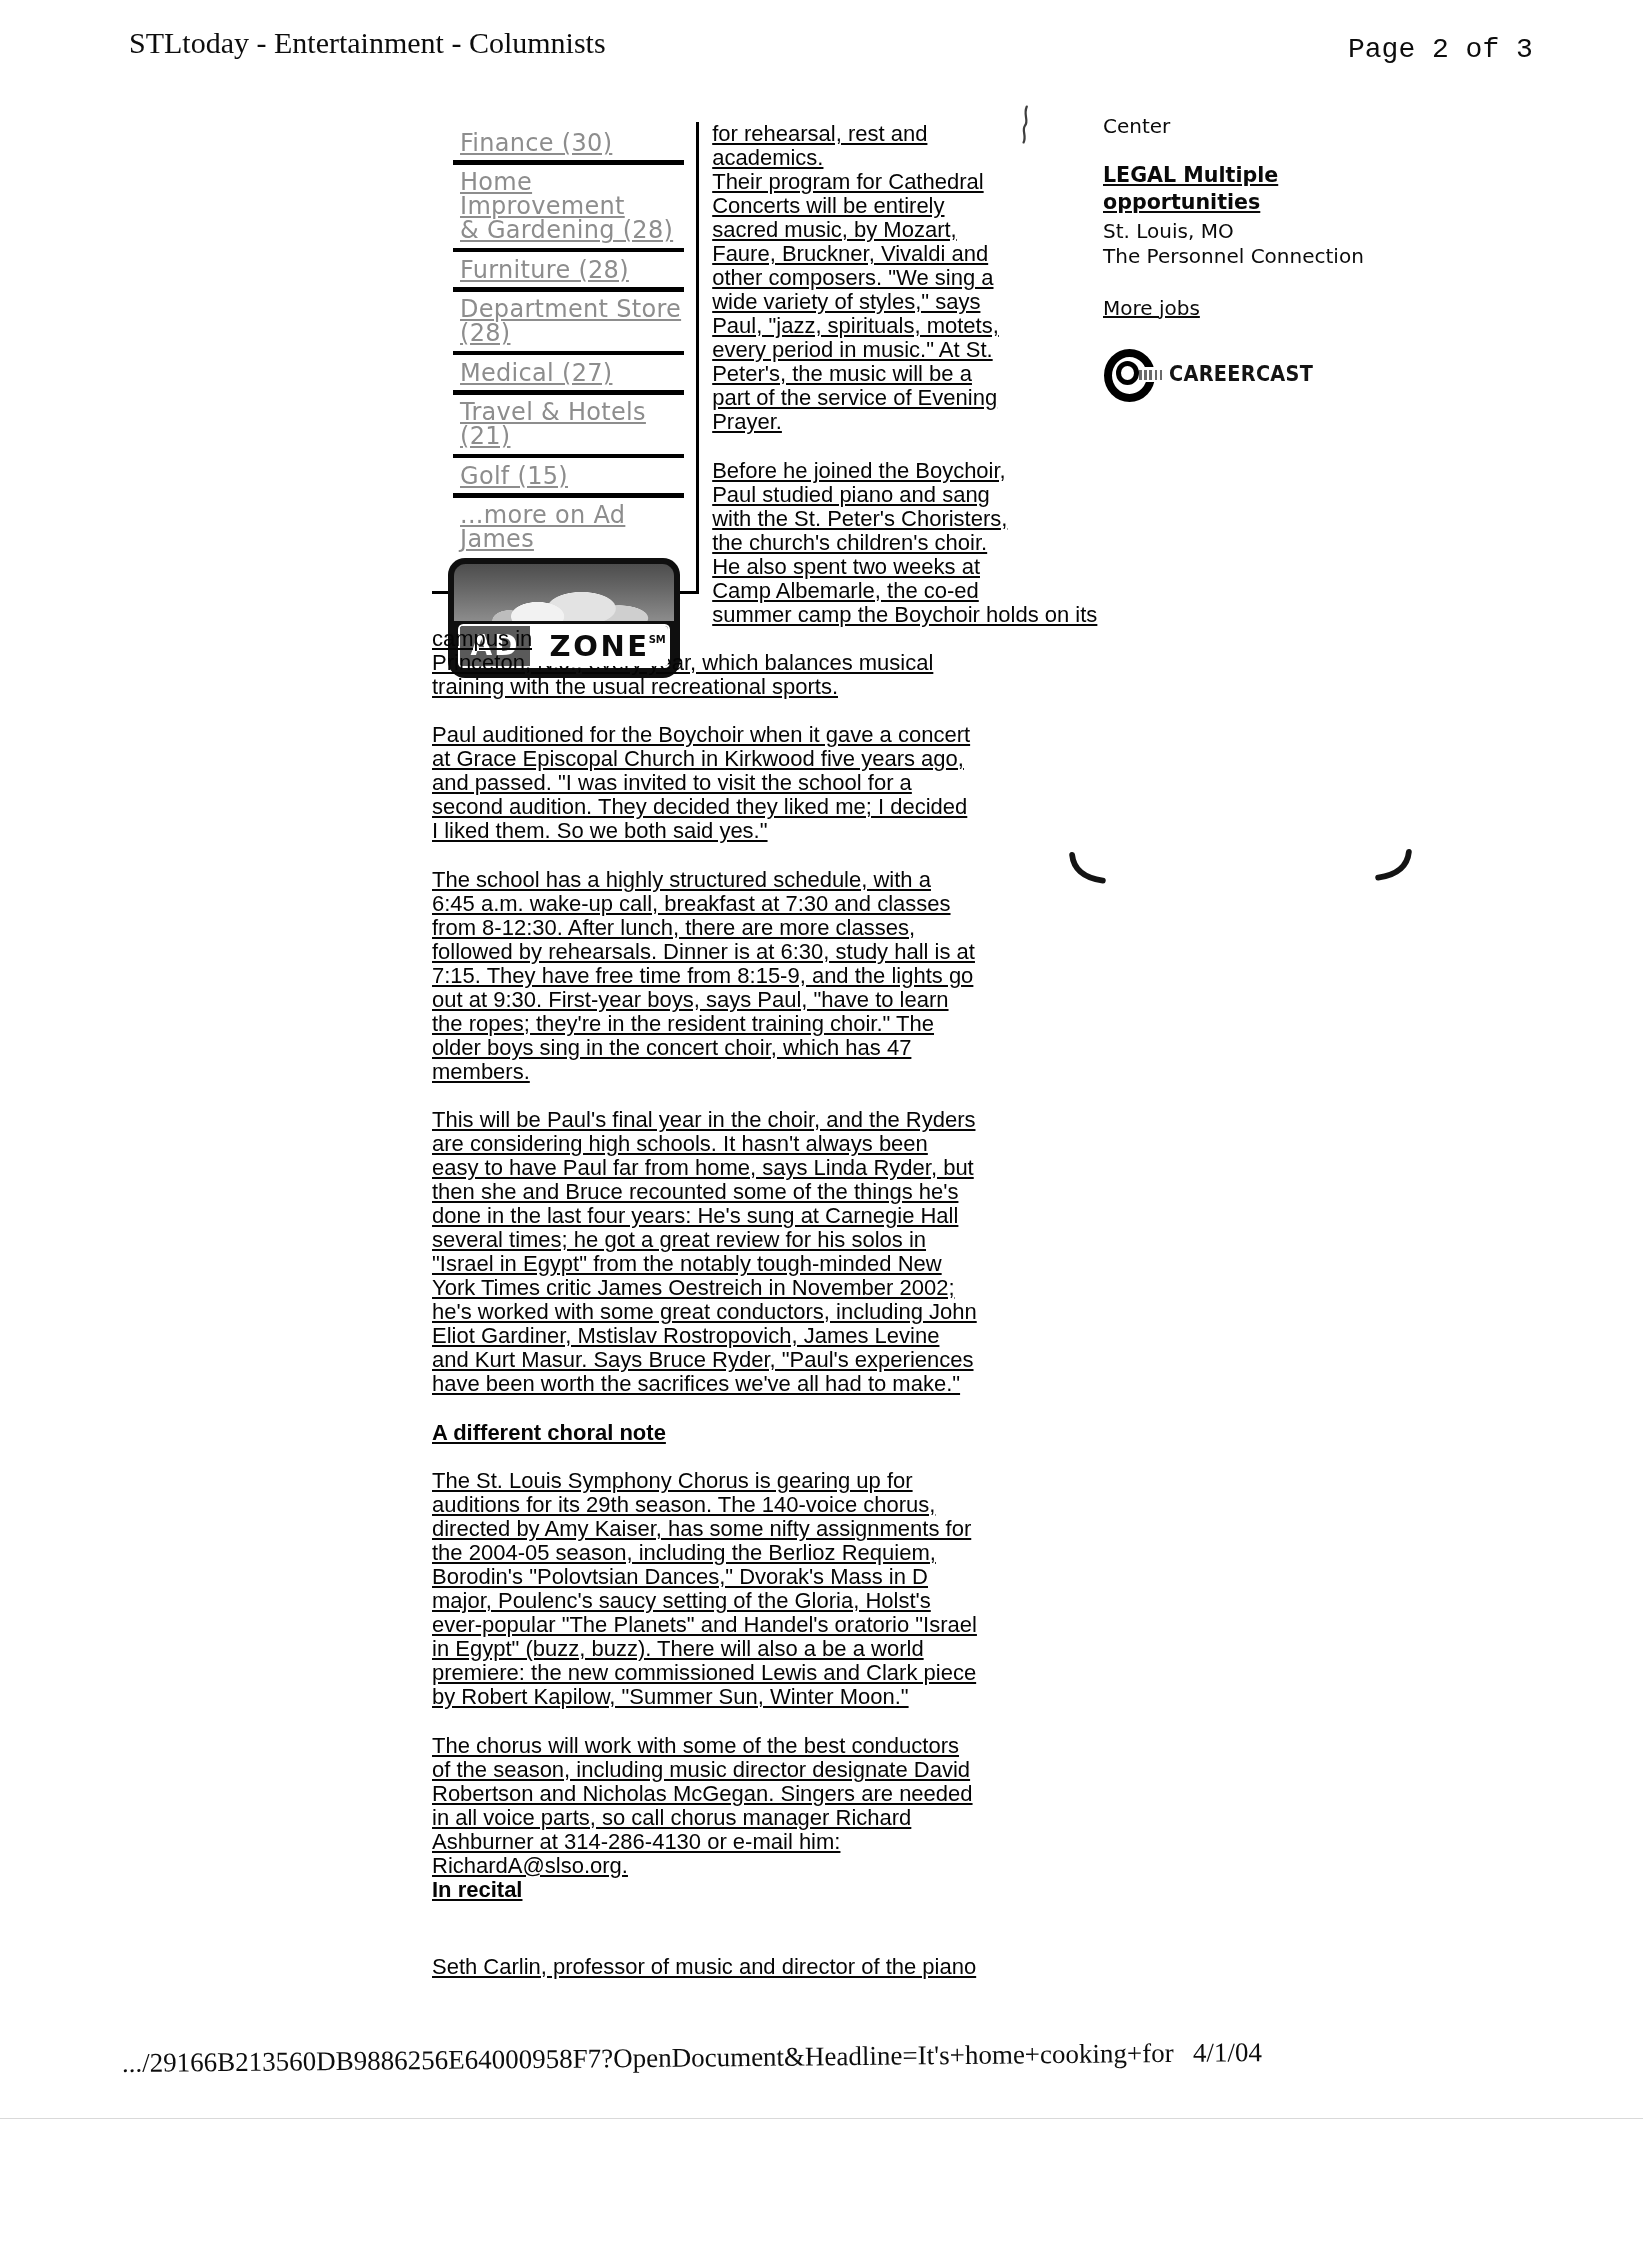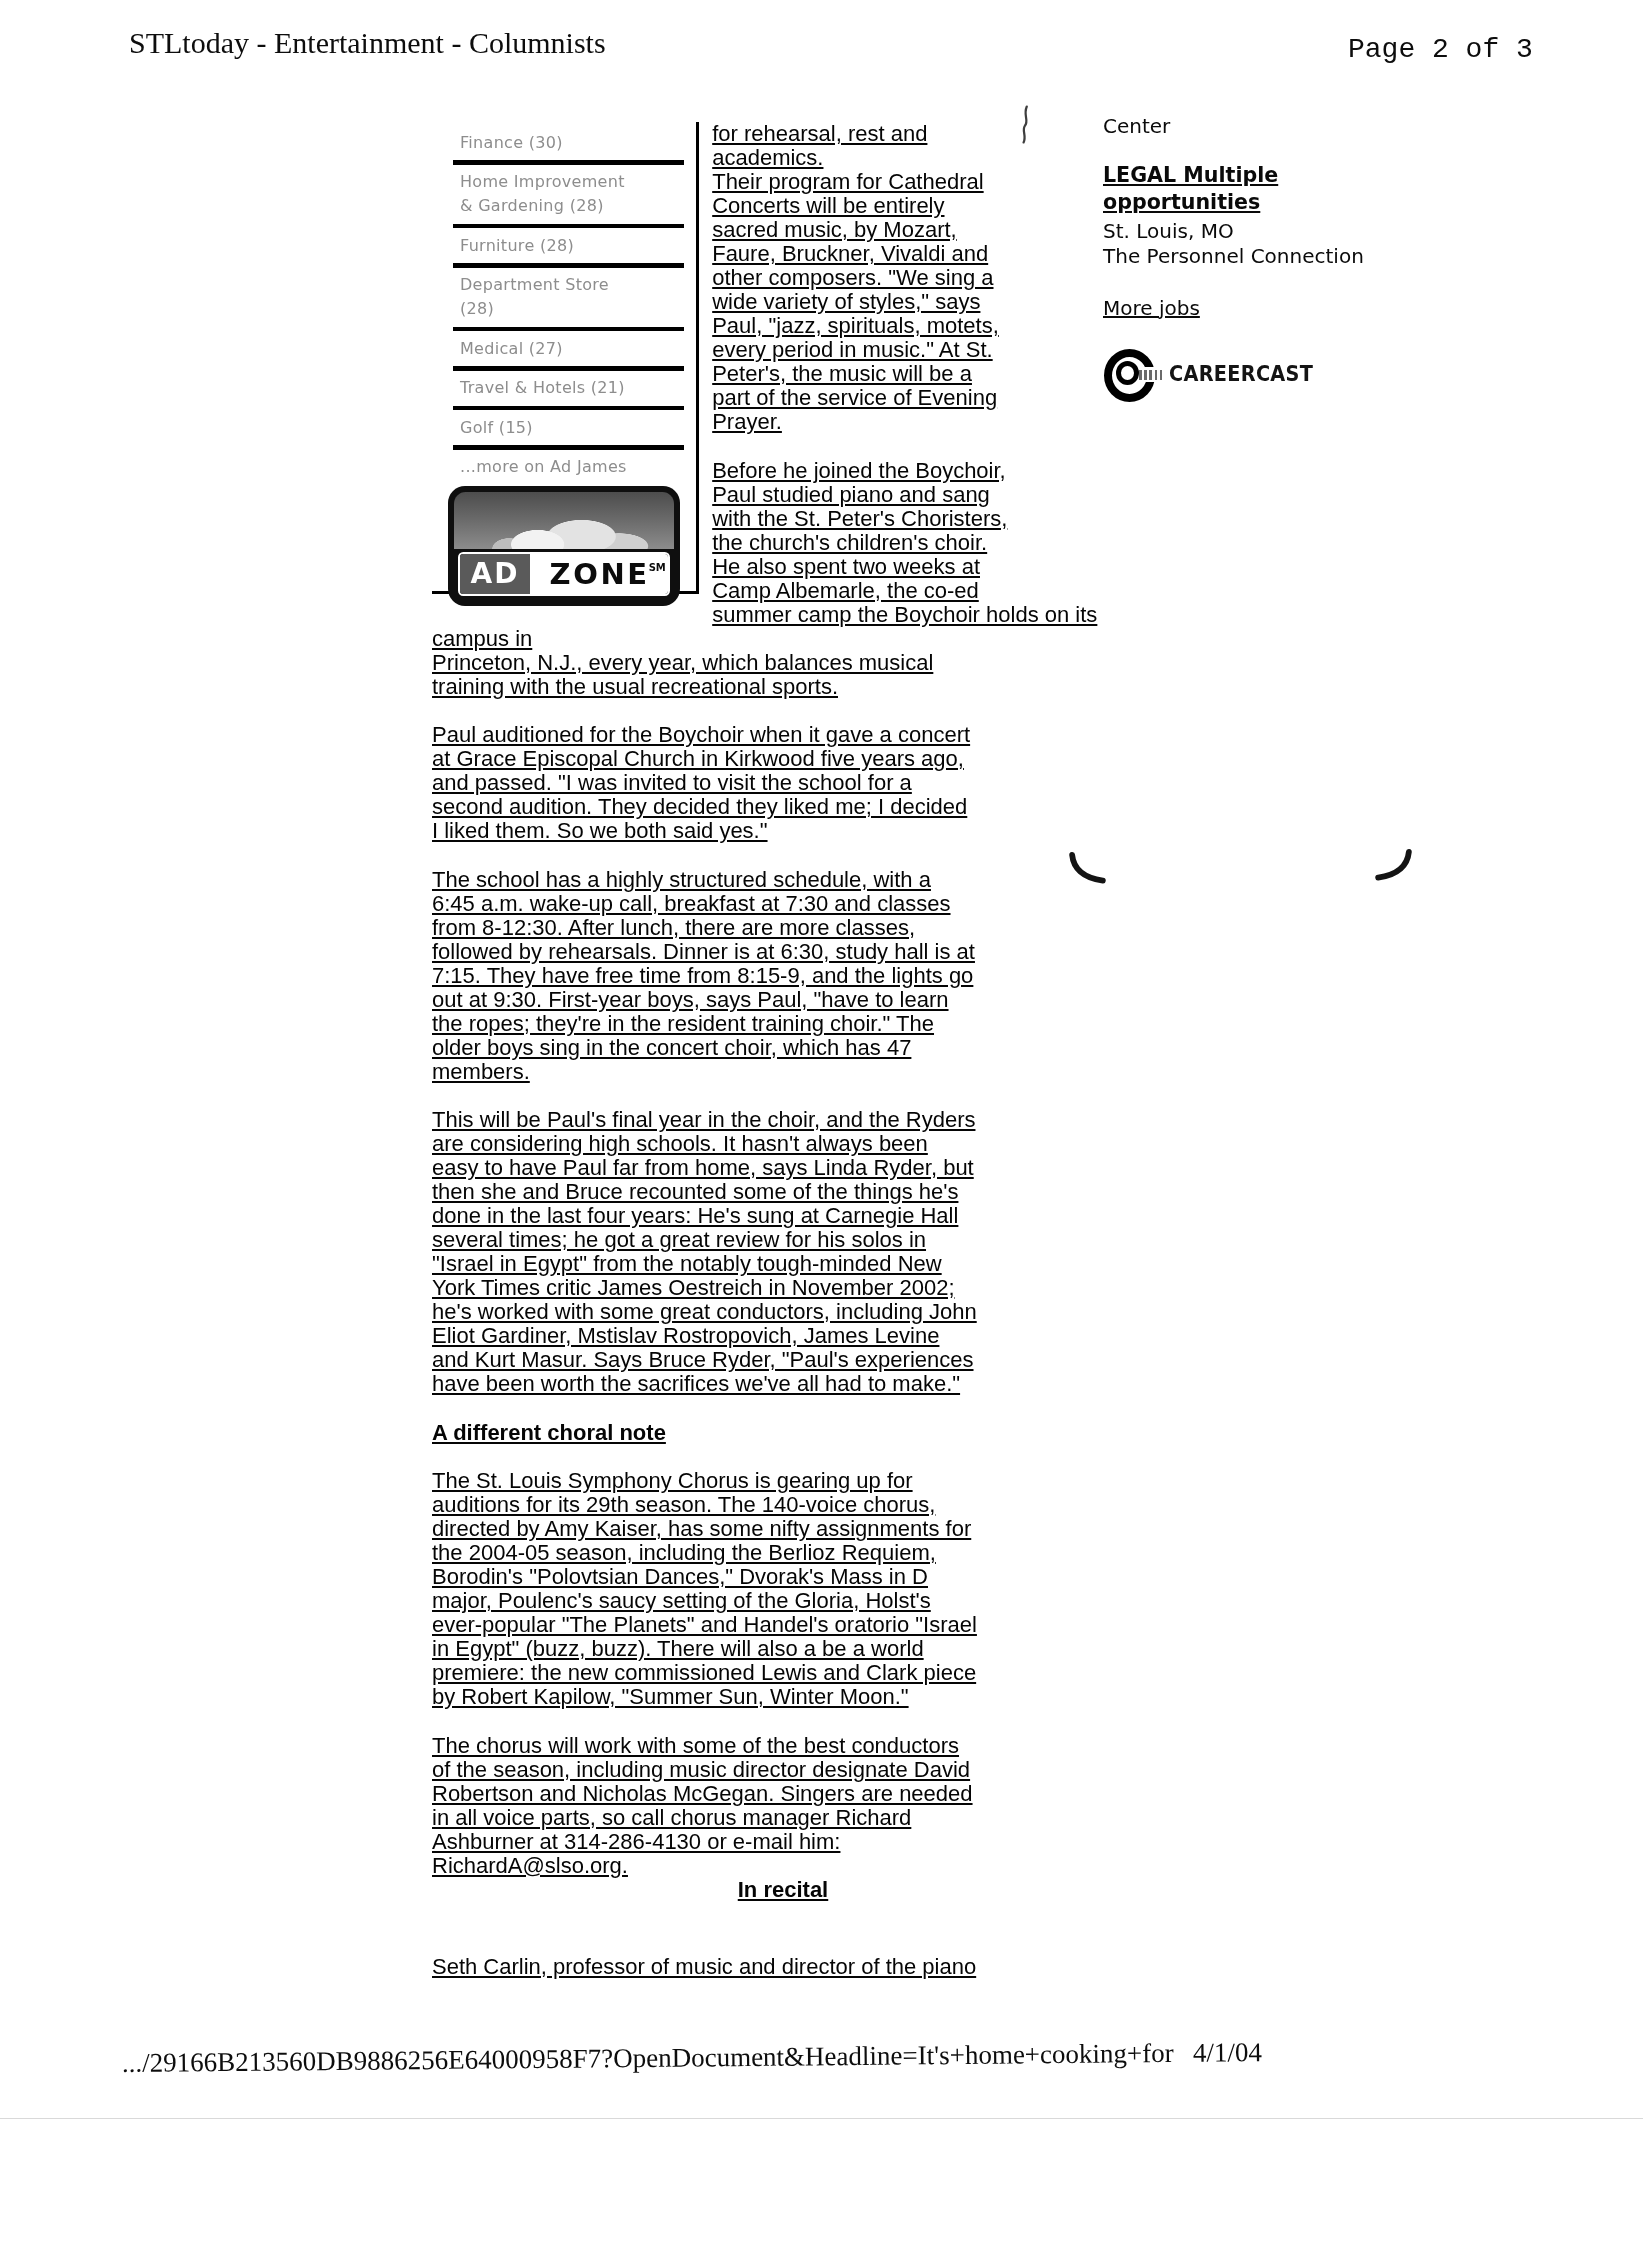--- a/index.html
+++ b/index.html
@@ -16,36 +16,36 @@
     position:absolute;left:1348px;top:34px;
     font-family:Liberation Mono, monospace;font-size:28px;color:#0d0d0d;
   }
   
   .content{
     position:absolute;left:432px;top:122px;width:702px;
     font-size:22px;line-height:24px;color:#050505;
   }
   .para{margin:24.5px 0 0 0;white-space:pre-line;text-decoration:underline;}
   .para.first{margin-top:0;}
-  .para.no-gap{margin-top:0;text-align:center;}
+  .para.no-gap{margin-top:0;}
   .para.gap-large{margin-top:53px;}
   .para.bold{font-weight:bold;}
   
   .side-float{
     float:left;width:268px;height:485px;margin-right:12.2px;
   }
   .side-box{
     width:264px;height:460px;
     border-right:3.9px solid #000;border-bottom:3.9px solid #000;
     padding-top:9px;box-sizing:content-box;
     font-family:"DejaVu Sans",sans-serif;
   }
   .side-item{
-    padding-left:28px;font-size:16px;line-height:24px;color:#8d8d8d;
-    letter-spacing:0.3px;white-space:pre-line;
+    padding-left:28px;font-size:24px;line-height:24px;color:#8d8d8d;
+    letter-spacing:0.3px;white-space:pre-line;text-decoration:underline;
   }
   .side-sep{height:4.5px;background:#000;margin:5.2px 0 5.8px 20.6px;width:231px;}
   
   .adzone{
     width:232px;height:120px;margin:6.4px 0 0 16px;
     background:#0f0f0f;border-radius:17px;overflow:hidden;
   }
   .adzone-photo{
     margin:5.8px 6.4px 0 6.4px;height:57px;border-radius:11.6px 11.6px 0 0;
     background:

